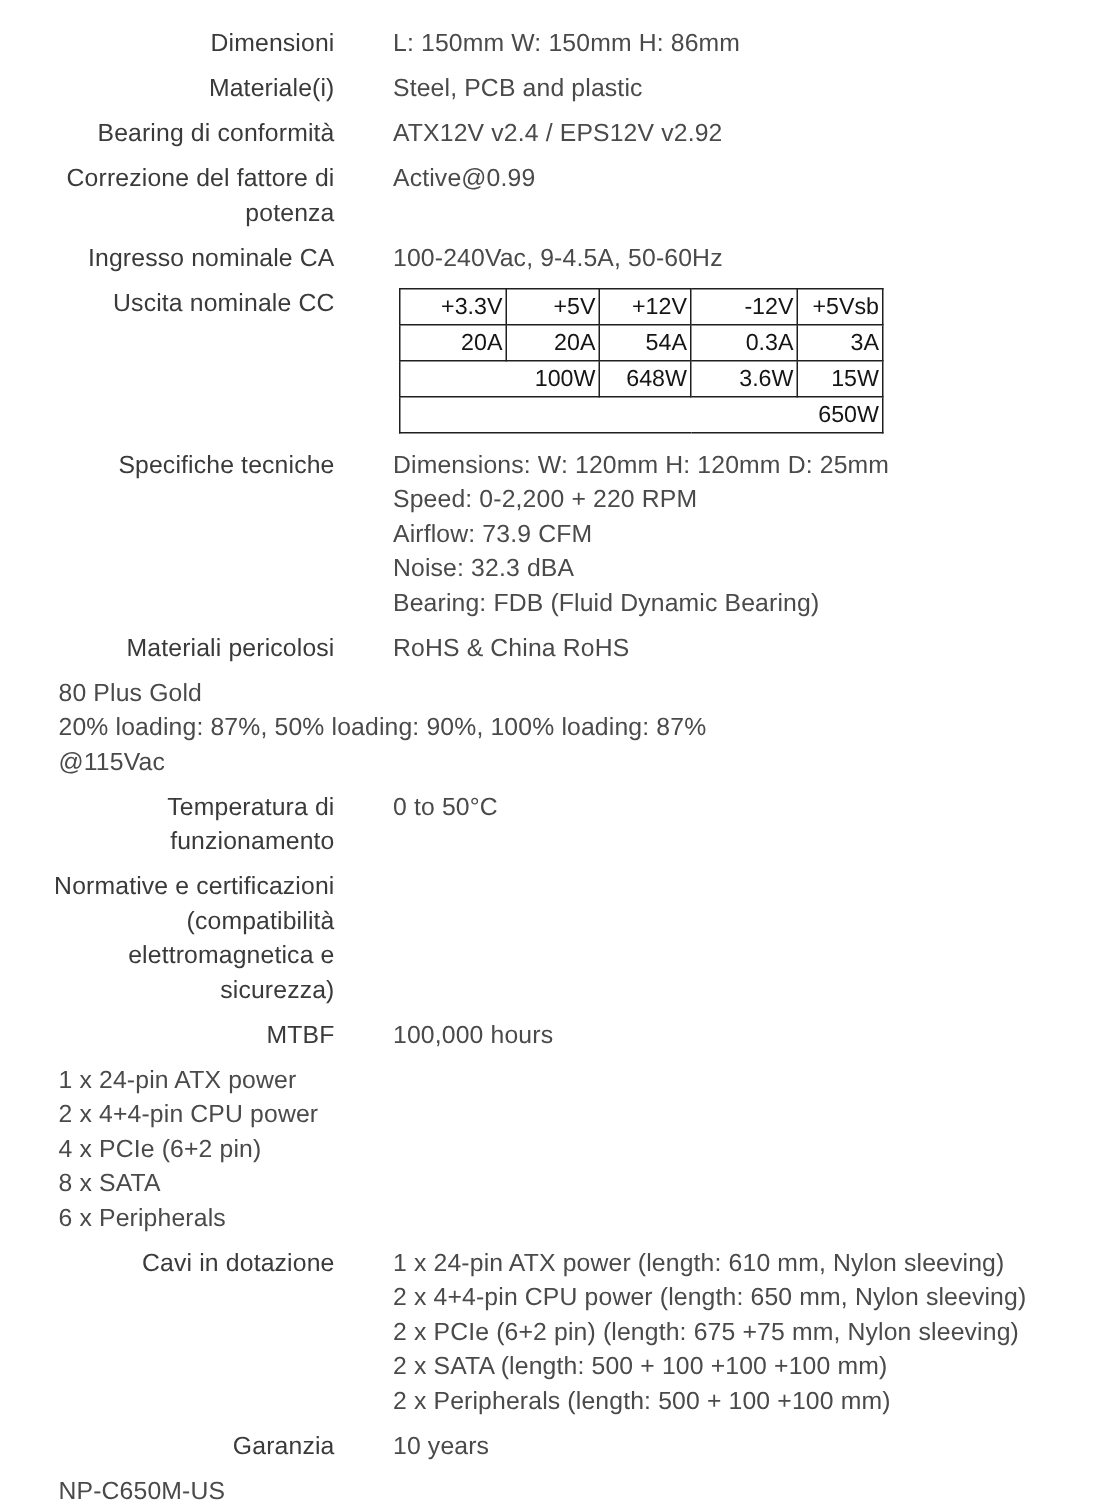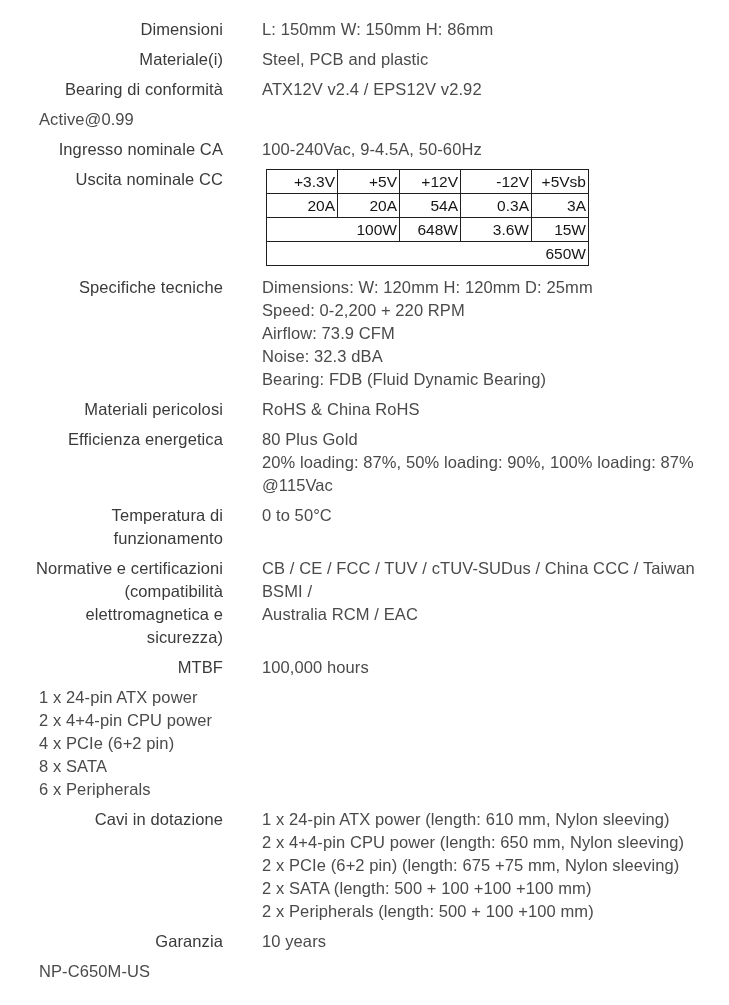--- a/index.html
+++ b/index.html
@@ -82,20 +82,22 @@
     <div class="spec-label">Materiale(i)</div>
     <div class="spec-value">Steel, PCB and plastic</div>
   </div>
 
   <div class="spec-row">
     <div class="spec-label">Bearing di conformità</div>
     <div class="spec-value">ATX12V v2.4 / EPS12V v2.92</div>
   </div>
 
   <div class="spec-row">
+    <div class="spec-label">Correzione del fattore di
+potenza</div>
     <div class="spec-value">Active@0.99</div>
   </div>
 
   <div class="spec-row">
     <div class="spec-label">Ingresso nominale CA</div>
     <div class="spec-value">100-240Vac, 9-4.5A, 50-60Hz</div>
   </div>
 
   <div class="spec-row">
     <div class="spec-label">Uscita nominale CC</div>
@@ -145,39 +147,36 @@
 Noise: 32.3 dBA
 Bearing: FDB (Fluid Dynamic Bearing)</div>
   </div>
 
   <div class="spec-row">
     <div class="spec-label">Materiali pericolosi</div>
     <div class="spec-value">RoHS &amp; China RoHS</div>
   </div>
 
   <div class="spec-row">
-    <div class="spec-label">Efficienza energetica</div>
     <div class="spec-value">80 Plus Gold
 20% loading: 87%, 50% loading: 90%, 100% loading: 87%
 @115Vac</div>
   </div>
 
   <div class="spec-row">
     <div class="spec-label">Temperatura di
 funzionamento</div>
     <div class="spec-value">0 to 50°C</div>
   </div>
 
   <div class="spec-row">
     <div class="spec-label">Normative e certificazioni
 (compatibilità
 elettromagnetica e
 sicurezza)</div>
-    <div class="spec-value">CB / CE / FCC / TUV / cTUV-SUDus / China CCC / Taiwan BSMI /
-Australia RCM / EAC</div>
   </div>
 
   <div class="spec-row">
     <div class="spec-label">MTBF</div>
     <div class="spec-value">100,000 hours</div>
   </div>
 
   <div class="spec-row">
     <div class="spec-value">1 x 24-pin ATX power
 2 x 4+4-pin CPU power

